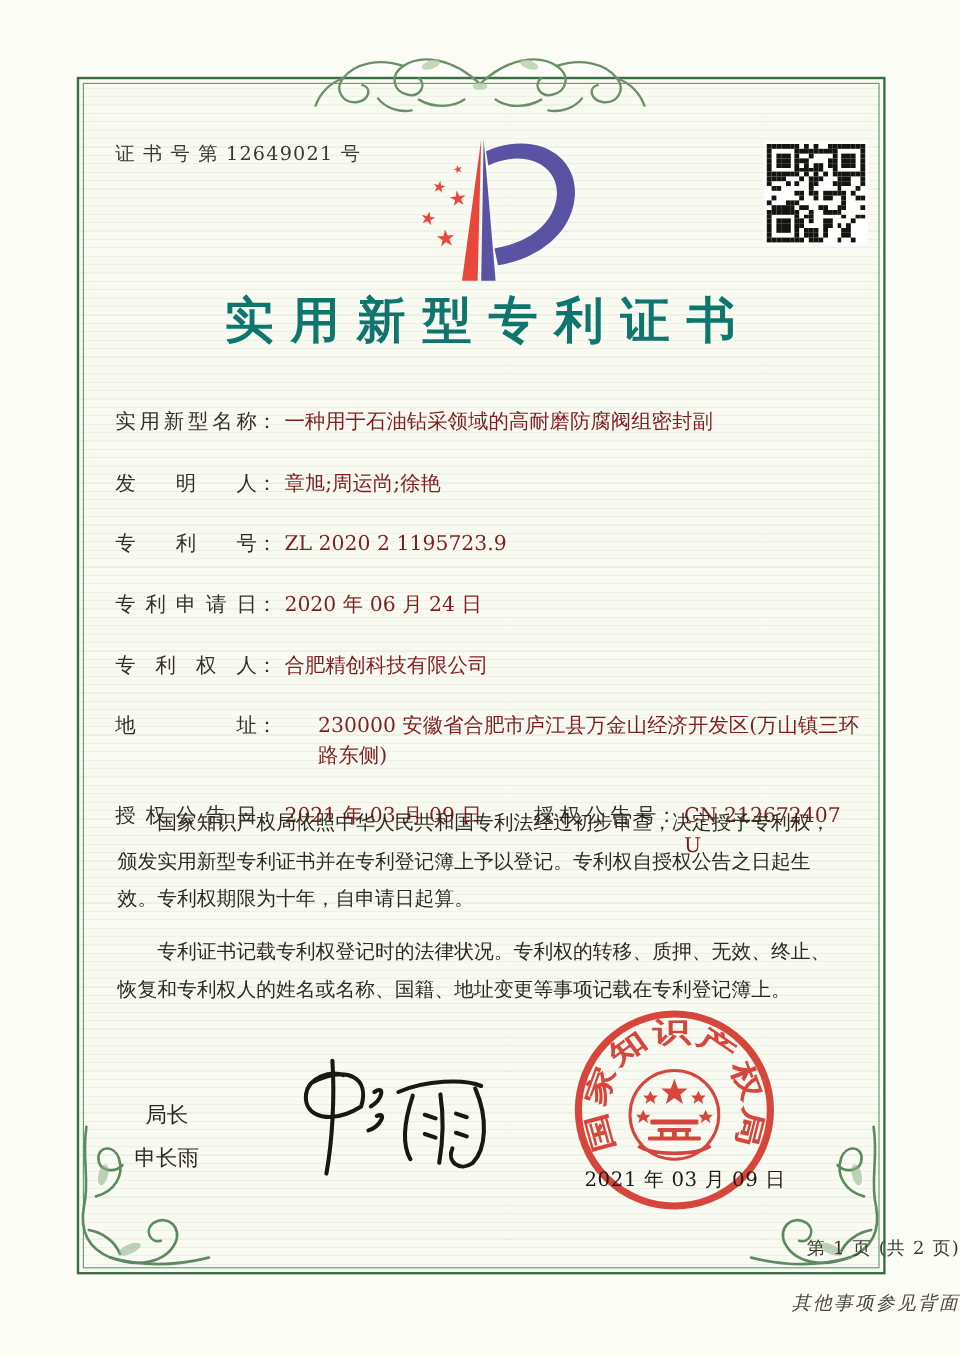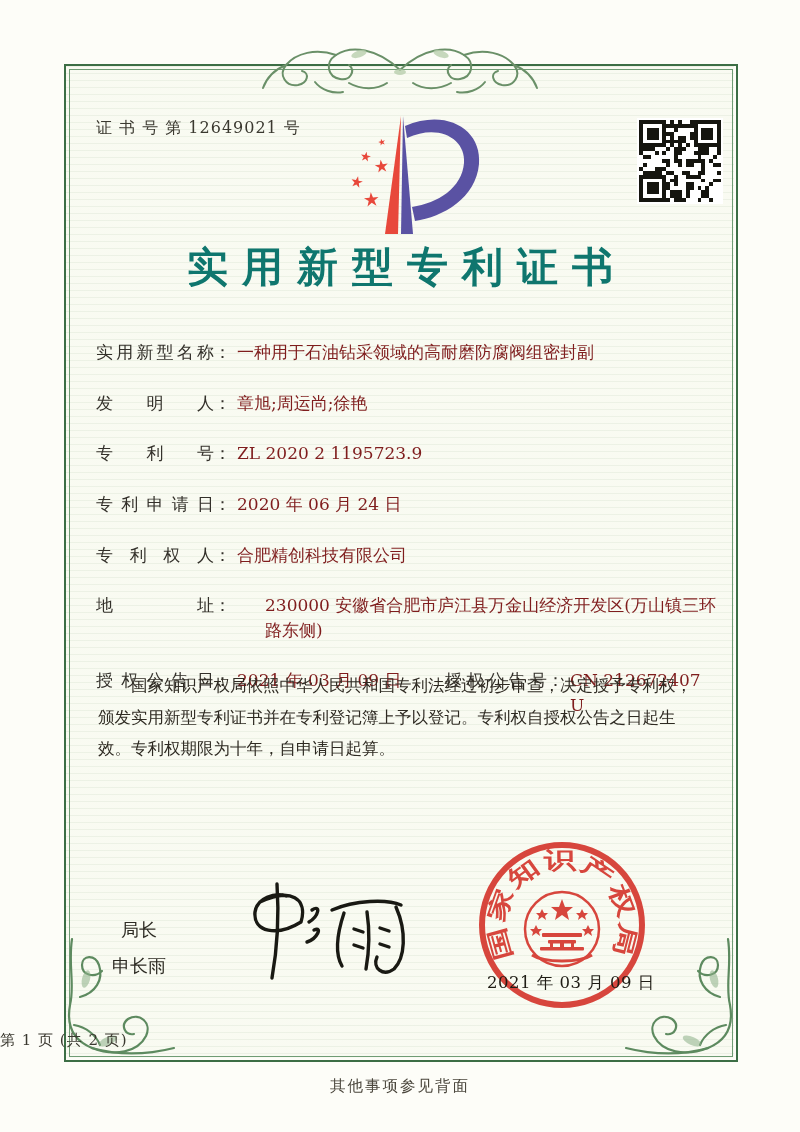--- a/index.html
+++ b/index.html
@@ -52,26 +52,26 @@
   .paras{position:absolute;left:86px;top:658px;width:632px;font-size:16.5px;line-height:1.92;color:#2e2a22;}
   .paras p{margin:12px;text-indent:2em;}
   .signer{position:absolute;left:112px;top:912px;font-size:18px;line-height:2.0;color:#2c2a22;text-align:center;}
   .signature{position:absolute;left:215px;top:872px;width:215px;height:120px;}
   .seal{position:absolute;left:470px;top:833px;width:185px;height:185px;}
   .seal-date{
     position:absolute;left:487px;top:972px;width:170px;font-size:16.5px;
     letter-spacing:0.5px;color:#1f1c15;z-index:5;
   }
   .page-footer{
-    position:absolute;left:0;top:1031px;width:100%;text-align:left;
+    position:absolute;left:0;top:1031px;width:100%;text-align:right;
     font-size:15px;color:#3a382f;letter-spacing:1px;
   }
   .back-note{
-    position:absolute;left:0;top:1076px;width:100%;text-align:center;
-    font-size:15.5px;color:#4a463c;letter-spacing:2px;
+    position:absolute;left:0;top:1076px;width:100%;text-align:right;
+    font-size:15.5px;color:#4a463c;letter-spacing:2px;font-style:italic;
   }
   .star{position:absolute;color:#e8483b;line-height:1;}
   svg{display:block;}
 </style>
 </head>
 <body>
 
 <div class="guilloche"></div>
 
 <div class="frame">
@@ -627,20 +627,21 @@
     <span class="fcolon">：</span>
     <span class="fvalue grant-val">2021 年 03 月 09 日</span>
     <span class="grant-label2">授权公告号</span>
     <span class="fcolon">：</span>
     <span class="fvalue">CN 212672407 U</span>
   </div>
 </div>
 
 <div class="paras">
   <p>国家知识产权局依照中华人民共和国专利法经过初步审查，决定授予专利权，颁发实用新型专利证书并在专利登记簿上予以登记。专利权自授权公告之日起生效。专利权期限为十年，自申请日起算。</p>
+  <p>专利证书记载专利权登记时的法律状况。专利权的转移、质押、无效、终止、恢复和专利权人的姓名或名称、国籍、地址变更等事项记载在专利登记簿上。</p>
 </div>
 
 <div class="signer">
   <div>局长</div>
   <div>申长雨</div>
 </div>
 
 <svg class="signature" viewBox="0 0 215 120">
   <g stroke="#191913" stroke-width="3.4" fill="none" stroke-linecap="round" stroke-linejoin="round">
     <path d="M45,30 C76,15 93,27 86,50 C62,65 38,60 40,40 C42,26 60,20 71,24"></path>

